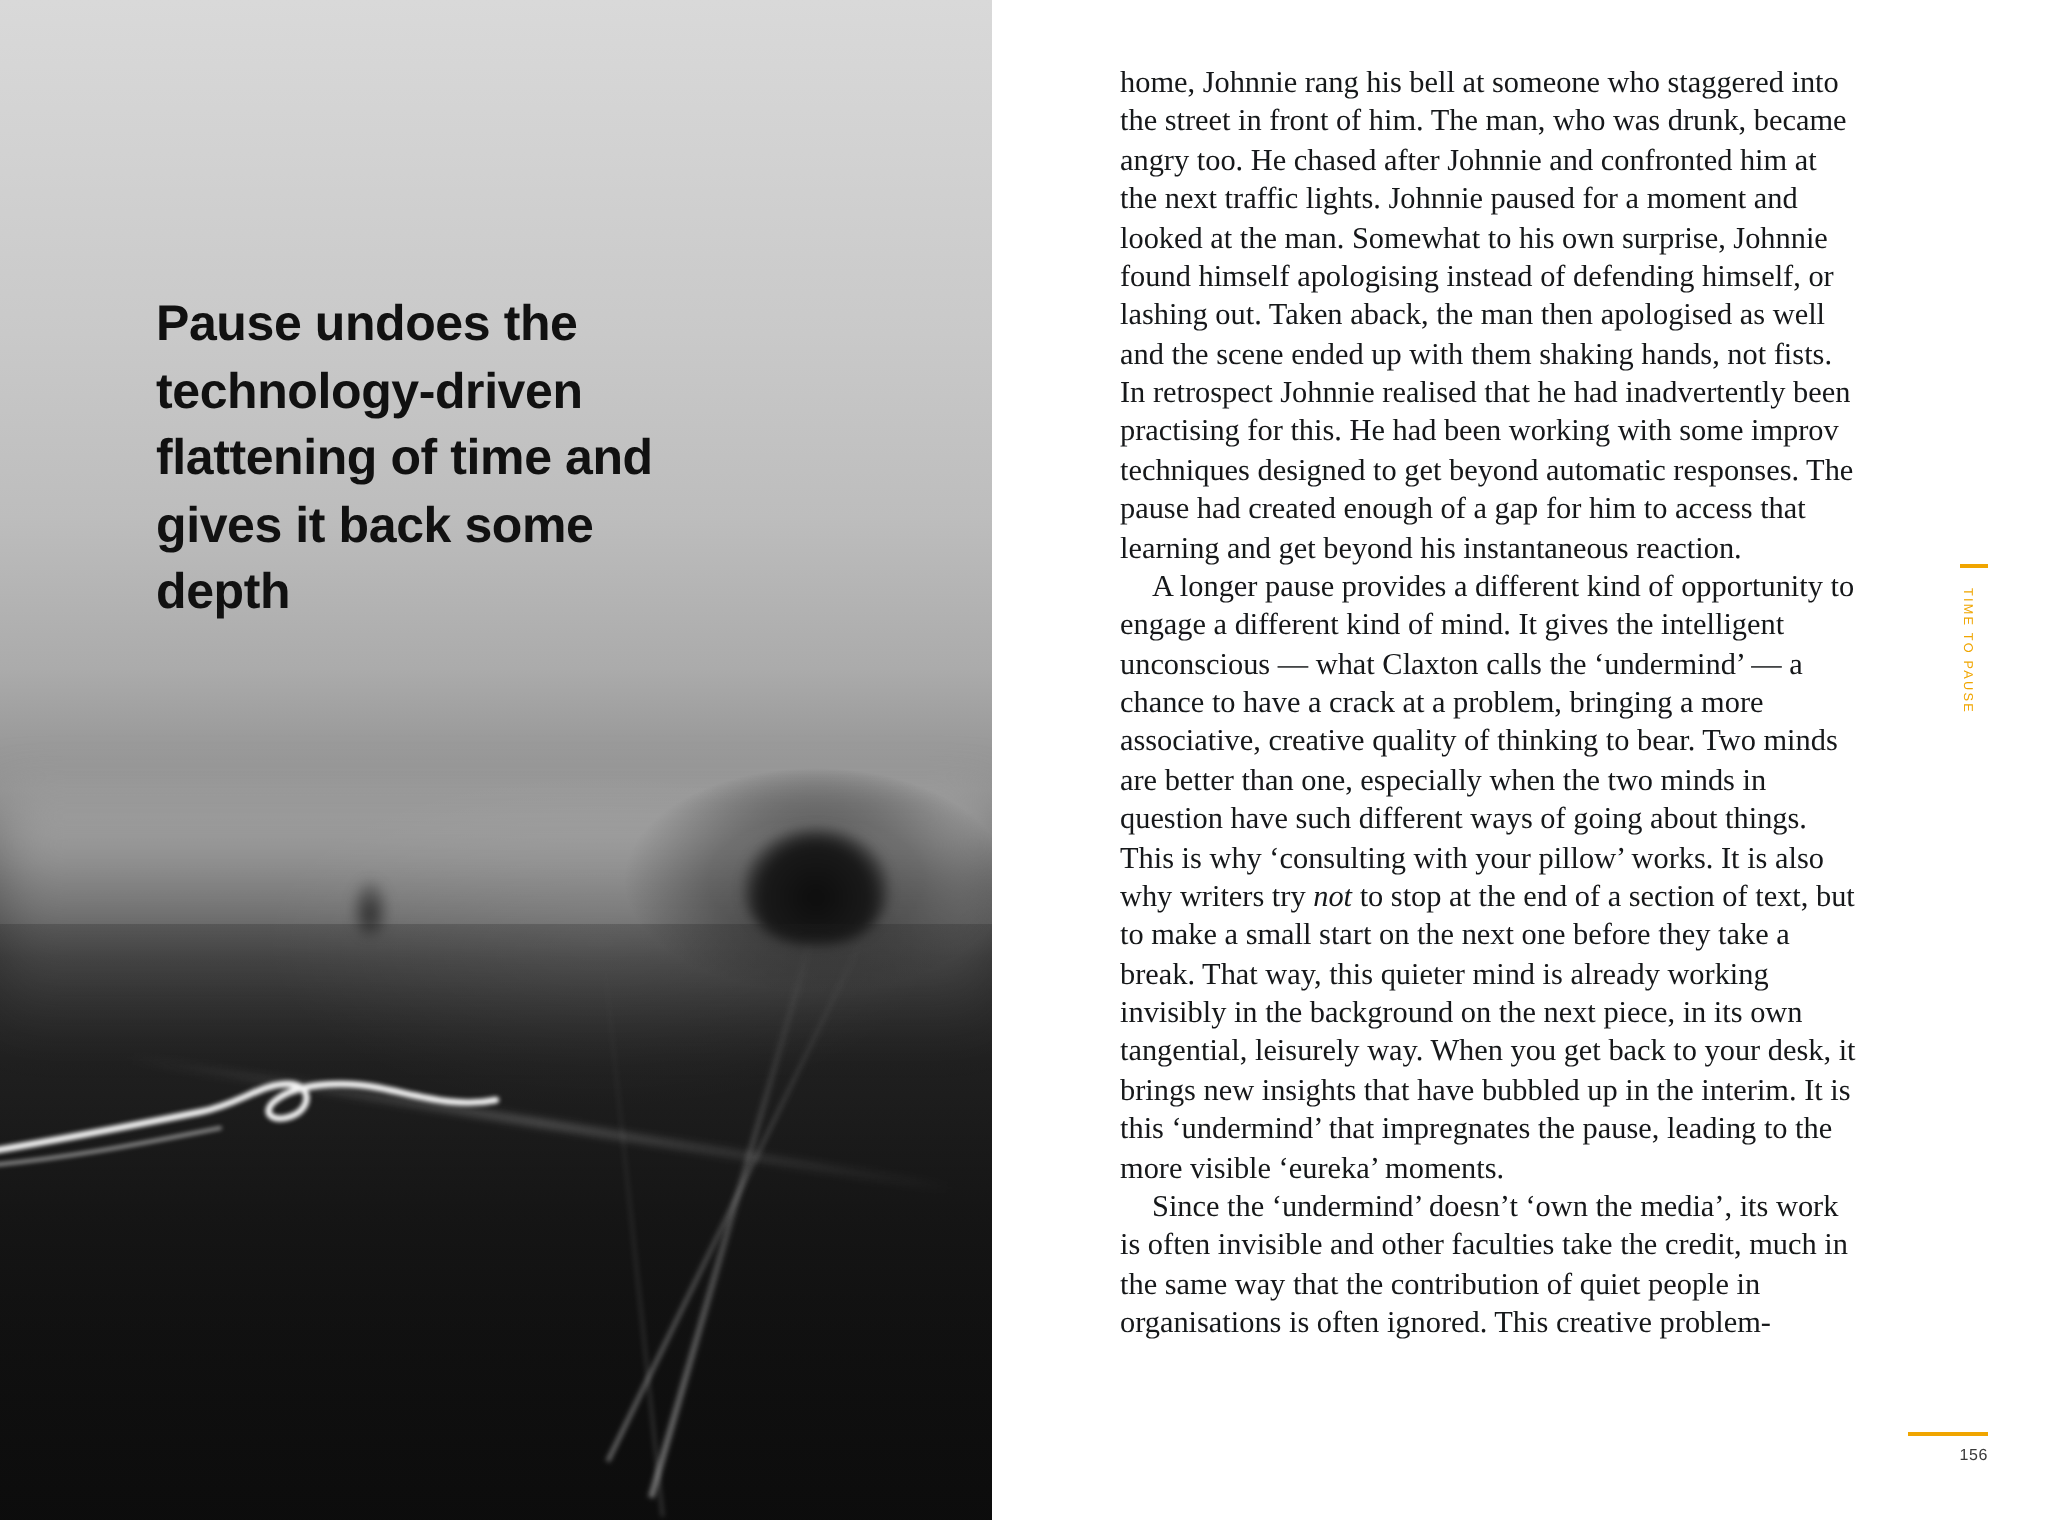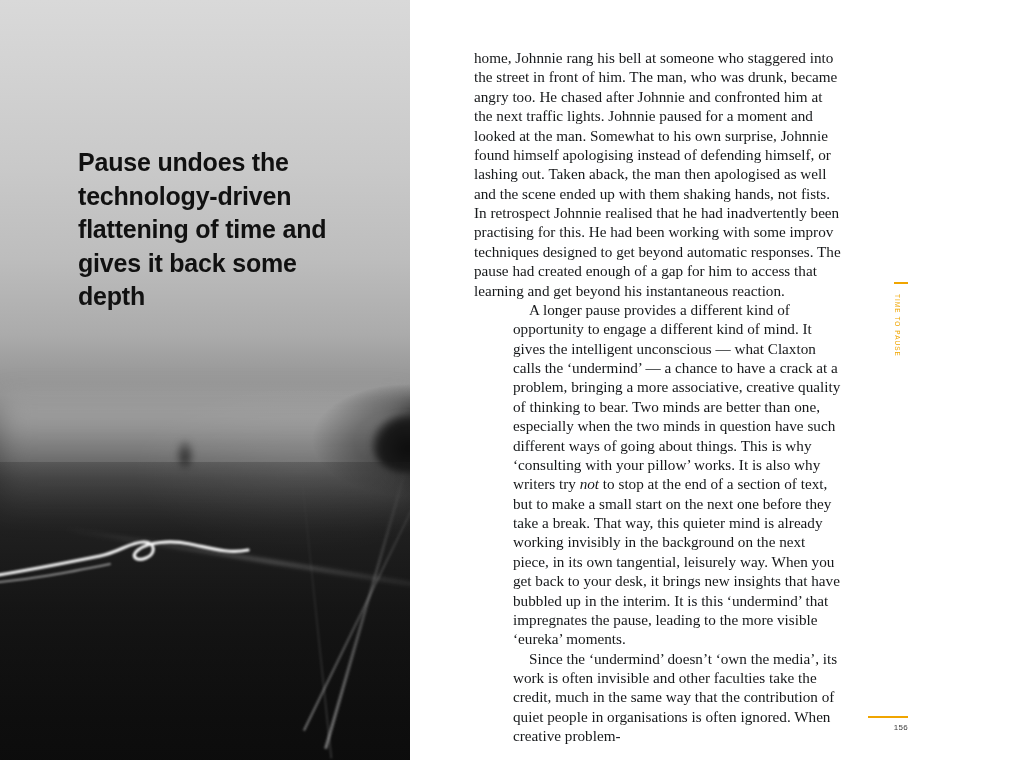--- a/index.html
+++ b/index.html
@@ -16,21 +16,21 @@
   .spread {
     position: relative;
     width: 1024px;
     height: 760px;
     display: flex;
   }
 
   
   .left-page {
     position: relative;
-    width: 410px;
+    width: 496px;
     height: 760px;
     overflow: hidden;
     background: #2a2a2a;
   }
   .photo {
     position: absolute;
     inset: 0;
     
     background:
       radial-gradient(ellipse 120px 70px at 408px 440px, rgba(10,10,10,0.95) 0%, rgba(25,25,25,0.75) 45%, rgba(40,40,40,0) 80%),
@@ -141,34 +141,33 @@
   
   .right-page {
     position: relative;
     width: 512px;
     height: 760px;
     background: #ffffff;
   }
   .body-col {
     position: absolute;
     left: 64px;
-    top: 48px;
+    top: 32px;
     width: 370px;
     font-family: "Liberation Serif", serif;
     font-size: 15.2px;
     line-height: 1.275;
     color: #16181a;
     text-align: left;
   }
   .body-col p {
     margin: 0;
   }
   .body-col p + p {
     text-indent: 16px;
-    margin-left: 39px;
   }
   .body-col em {
     font-style: italic;
   }
 
   
   .running-head {
     position: absolute;
     right: 14px;
     top: 282px;
@@ -239,21 +238,21 @@
       </svg>
     </div>
 
     <div class="left-text">Pause undoes the technology-driven flattening of time and gives it back some depth</div>
   </div>
 
   <div class="right-page">
     <div class="body-col">
       <p>home, Johnnie rang his bell at someone who staggered into the street in front of him. The man, who was drunk, became angry too. He chased after Johnnie and confronted him at the next traffic lights. Johnnie paused for a moment and looked at the man. Somewhat to his own surprise, Johnnie found himself apologising instead of defending himself, or lashing out. Taken aback, the man then apologised as well and the scene ended up with them shaking hands, not fists. In retrospect Johnnie realised that he had inadvertently been practising for this. He had been working with some improv techniques designed to get beyond automatic responses. The pause had created enough of a gap for him to access that learning and get beyond his instantaneous reaction.</p>
       <p>A longer pause provides a different kind of opportunity to engage a different kind of mind. It gives the intelligent unconscious — what Claxton calls the ‘undermind’ — a chance to have a crack at a problem, bringing a more associative, creative quality of thinking to bear. Two minds are better than one, especially when the two minds in question have such different ways of going about things. This is why ‘consulting with your pillow’ works. It is also why writers try <em>not</em> to stop at the end of a section of text, but to make a small start on the next one before they take a break. That way, this quieter mind is already working invisibly in the background on the next piece, in its own tangential, leisurely way. When you get back to your desk, it brings new insights that have bubbled up in the interim. It is this ‘undermind’ that impregnates the pause, leading to the more visible ‘eureka’ moments.</p>
-      <p>Since the ‘undermind’ doesn’t ‘own the media’, its work is often invisible and other faculties take the credit, much in the same way that the contribution of quiet people in organisations is often ignored. When creative problem-</p>
+      <p>Since the ‘undermind’ doesn’t ‘own the media’, its work is often invisible and other faculties take the credit, much in the same way that the contribution of quiet people in organisations is often ignored. This creative problem-</p>
     </div>
 
     <div class="running-head">
       <div class="rule"></div>
       <div class="label">TIME TO PAUSE</div>
     </div>
 
     <div class="folio-wrap">
       <div class="folio-rule"></div>
       <div class="folio">156</div>

